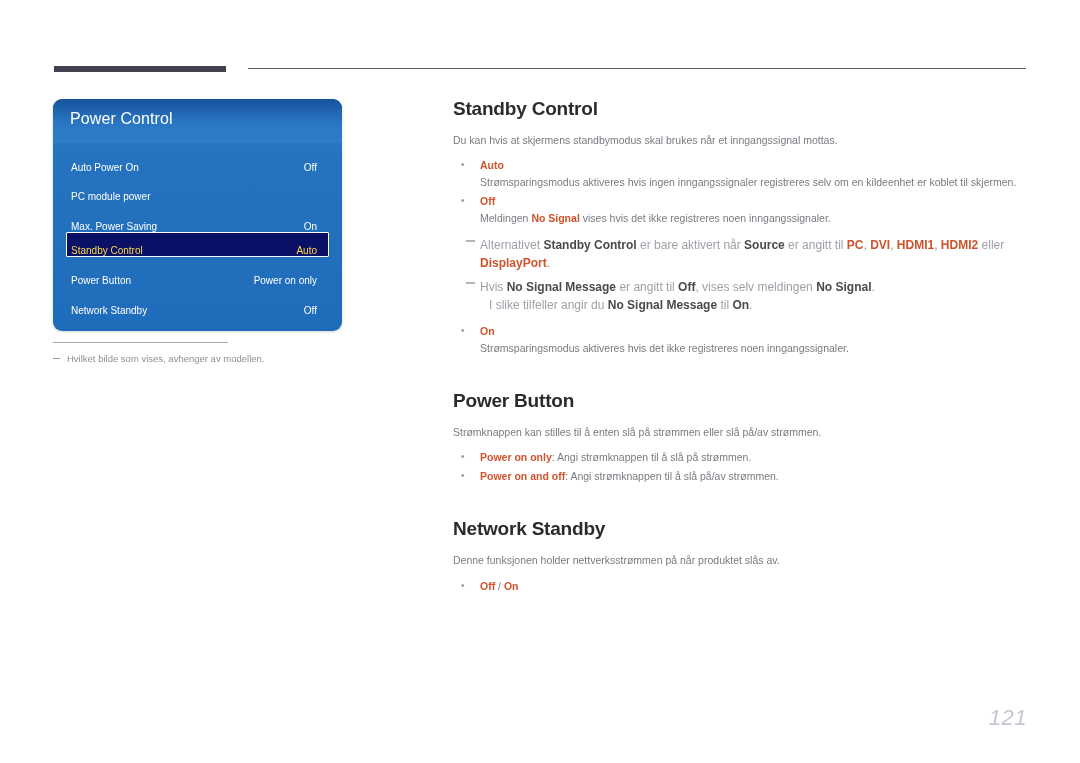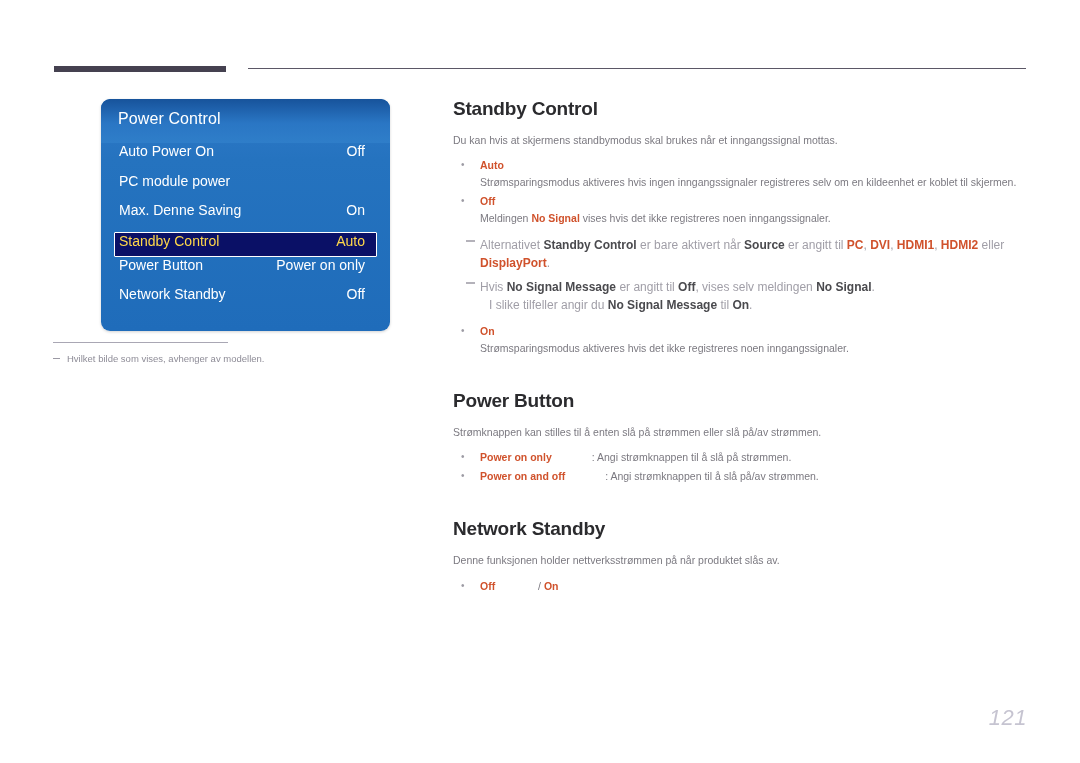--- a/index.html
+++ b/index.html
@@ -34,21 +34,20 @@
 
   
   .osd-panel {
     position: absolute;
     left: 53px; top: 99px;
     width: 289px; height: 232px;
     border-radius: 9px;
     background: linear-gradient(to bottom, #1d63ad 0%, #2a76c4 14%, #2573bf 26%, #1f6cba 100%);
     box-shadow: 0 1px 3px rgba(0,0,0,0.18);
     overflow: hidden;
-    margin-left: 48px;
   }
   .osd-titlebar {
     height: 44px;
     position: relative;
     background: linear-gradient(to bottom, #17539b 0%, #2a76c4 55%, #2f7ec9 100%);
     border-radius: 9px 9px 0 0;
   }
   .osd-title {
     position: absolute;
     left: 17px; top: 11px;
@@ -57,24 +56,24 @@
     letter-spacing: 0.1px;
   }
   .osd-rows {
     position: relative;
     padding: 0;
   }
   .osd-row {
     position: relative;
     height: 29.5px;
     display: flex;
-    align-items: flex-start;
+    align-items: flex-end;
     justify-content: space-between;
     padding: 0 25px 0 18px;
-    font-size: 14px;
+    font-size: 10px;
     color: #ffffff;
   }
   .osd-row .osd-label { white-space: nowrap; }
   .osd-row .osd-value { white-space: nowrap; }
 
   .osd-row.selected {
     background: #0a1066;
     border: 1.6px solid #ffffff;
     color: #ffd84a;
     margin: 0 13px;
@@ -141,21 +140,21 @@
     color: #7b7980;
   }
   ul.bullets > li::before {
     content: "\2022";
     position: absolute;
     left: 8px; top: 0;
     color: #9d9ba4;
     font-size: 10px;
   }
   .b-head { color: #d0522c; font-weight: bold; }
-  .b-body { color: #7b7980; padding-left: 40px; }
+  .b-body { color: #7b7980; }
   .sub-line { display: block; color: #7b7980; }
 
   
   .notes { margin: 9px 0 9px 0; padding: 0; list-style: none; }
   .notes > li {
     position: relative;
     padding-left: 27px;
     margin-bottom: 5px;
     font-size: 12px;
     line-height: 1.52;
@@ -199,21 +198,21 @@
       <span class="osd-label">Auto Power On</span>
       <span class="osd-value">Off</span>
     </div>
 
     <div class="osd-row">
       <span class="osd-label">PC module power</span>
       <span class="osd-value"></span>
     </div>
 
     <div class="osd-row">
-      <span class="osd-label">Max. Denne Saving</span>
+      <span class="osd-label">Max. Power Saving</span>
       <span class="osd-value">On</span>
     </div>
 
     <div class="osd-row selected">
       <span class="osd-label">Standby Control</span>
       <span class="osd-value">Auto</span>
     </div>
 
     <div class="osd-row">
       <span class="osd-label">Power Button</span>

